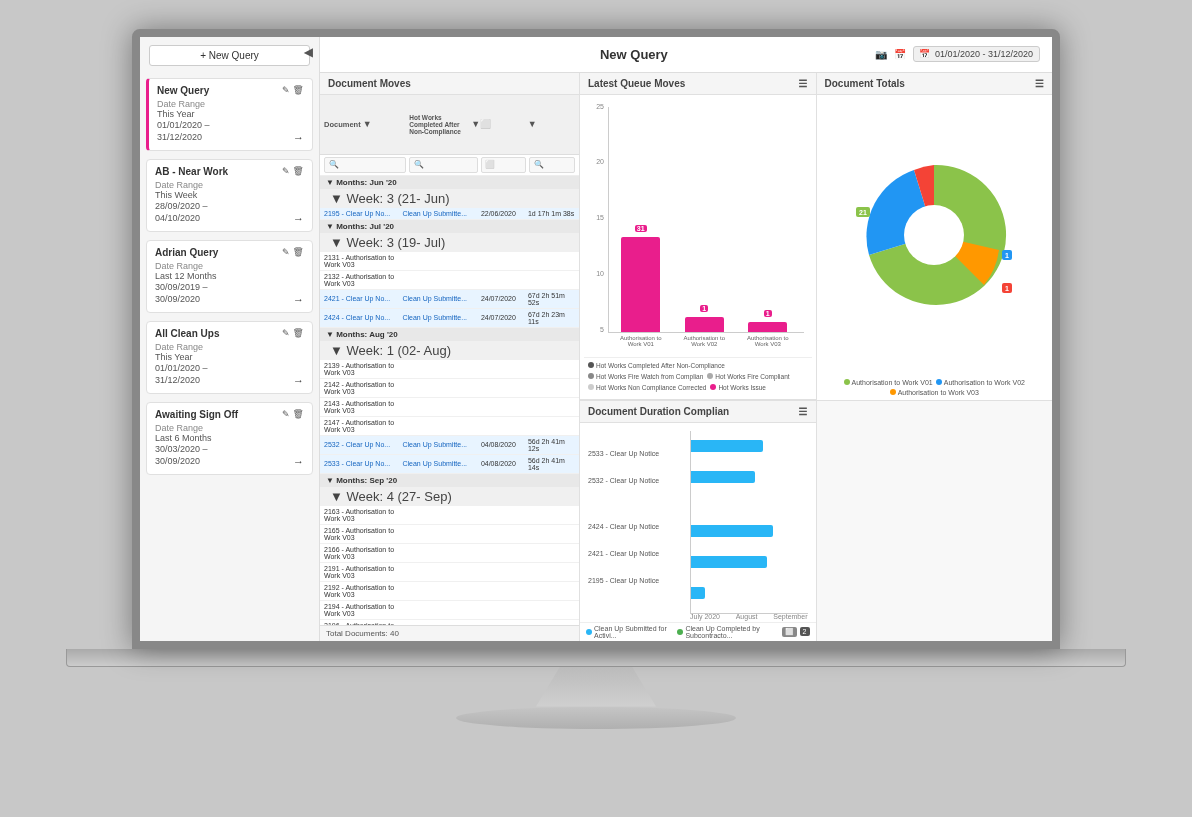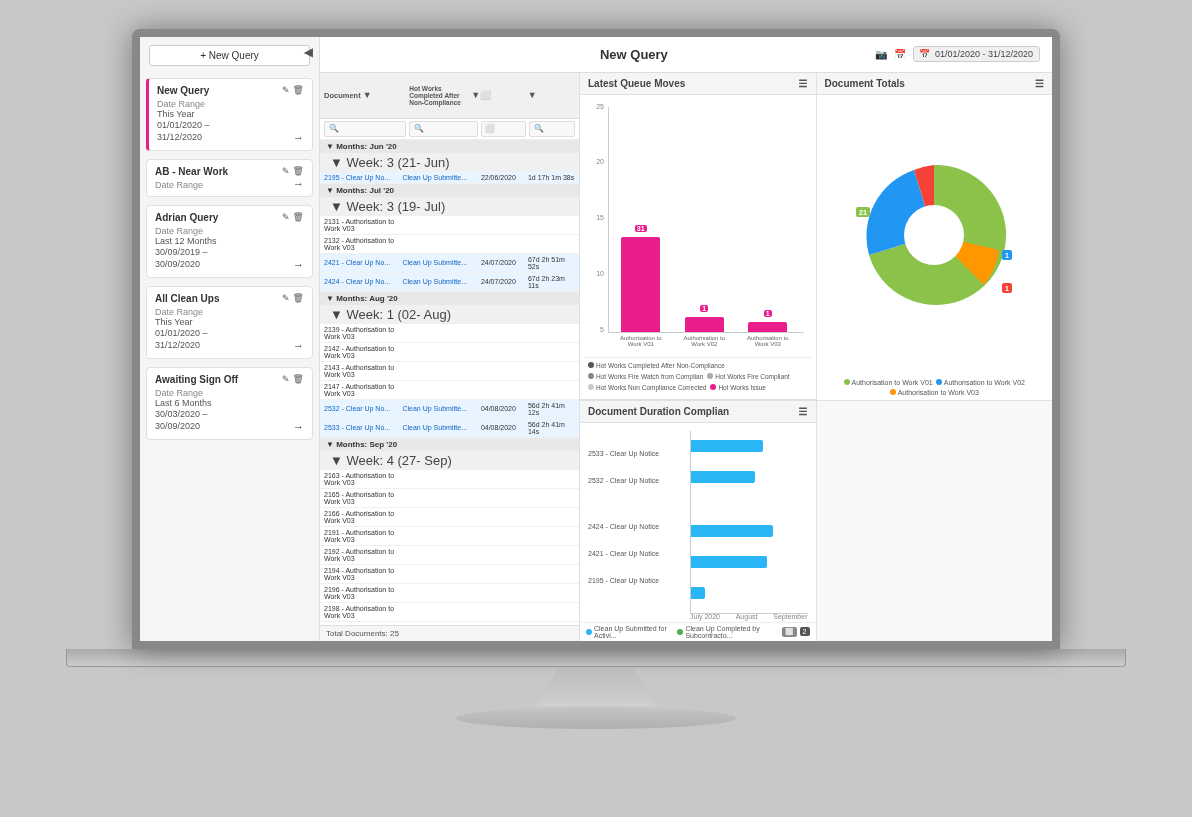--- a/index.html
+++ b/index.html
@@ -369,20 +369,25 @@
 
         <div class="query-item">
           <div class="query-item-header">
             <span class="query-title">AB - Near Work</span>
             <div class="query-actions">
               <span class="query-action-icon">✎</span>
               <span class="query-action-icon">🗑</span>
             </div>
           </div>
           <div class="query-date-label">Date Range</div>
+          <div class="query-date-range">
+            <div>This Week</div>
+            <div>28/09/2020 –</div>
+            <div>04/10/2020</div>
+          </div>
           <span class="query-arrow">→</span>
         </div>
 
         <div class="query-item">
           <div class="query-item-header">
             <span class="query-title">Adrian Query</span>
             <div class="query-actions">
               <span class="query-action-icon">✎</span>
               <span class="query-action-icon">🗑</span>
             </div>
@@ -442,22 +447,25 @@
             <div class="date-range-badge">
               <span>📅</span>
               <span>01/01/2020 - 31/12/2020</span>
             </div>
           </div>
         </div>
 
         <div style="display:flex; flex:1; overflow:hidden;">
 
           <div class="doc-moves-section">
-
-            <div style="display:grid; grid-template-columns:1.8fr 1.5fr 1fr 1fr; background:#f0f0f0; border-bottom:1px solid #ddd; padding:12px 4px; font-size:7.5px; color:#555; font-weight:600;">
+            <div class="panel-header">
+              <span>Document Moves</span>
+            </div>
+
+            <div style="display:grid; grid-template-columns:1.8fr 1.5fr 1fr 1fr; background:#f0f0f0; border-bottom:1px solid #ddd; padding:19px 4px; font-size:7.5px; color:#555; font-weight:600;">
               <div class="col-header">
                 Document <span class="filter-icon">▼</span>
               </div>
               <div class="col-header" style="font-size:6.5px;">
                 Hot Works Completed After Non-Compliance <span class="filter-icon">▼</span>
               </div>
               <div class="col-header">
                 <span class="filter-icon">⬜</span>
               </div>
               <div class="col-header">
@@ -559,21 +567,21 @@
                 </div>
               <div class="table-row">
                   <div style="font-size:7px;">2199 - Authorisation to Work V03</div>
                 </div>
               <div class="table-row">
                   <div style="font-size:7px;">2200 - Authorisation to Work V03</div>
                 </div>
 
             </div>
 
-            <div class="table-footer">Total Documents: 25</div>
+            <div class="table-footer">Total Documents: 40</div>
           </div>
 
           <div style="flex:1; display:flex; flex-direction:column; overflow:hidden;">
 
             <div style="display:flex; flex:1; border-bottom:1px solid #e0e0e0; overflow:hidden;">
 
               <div class="right-top" style="flex:1; border-right:1px solid #e0e0e0;">
                 <div class="panel-header">
                   <span>Latest Queue Moves</span>
                   <span class="menu-icon">☰</span>

